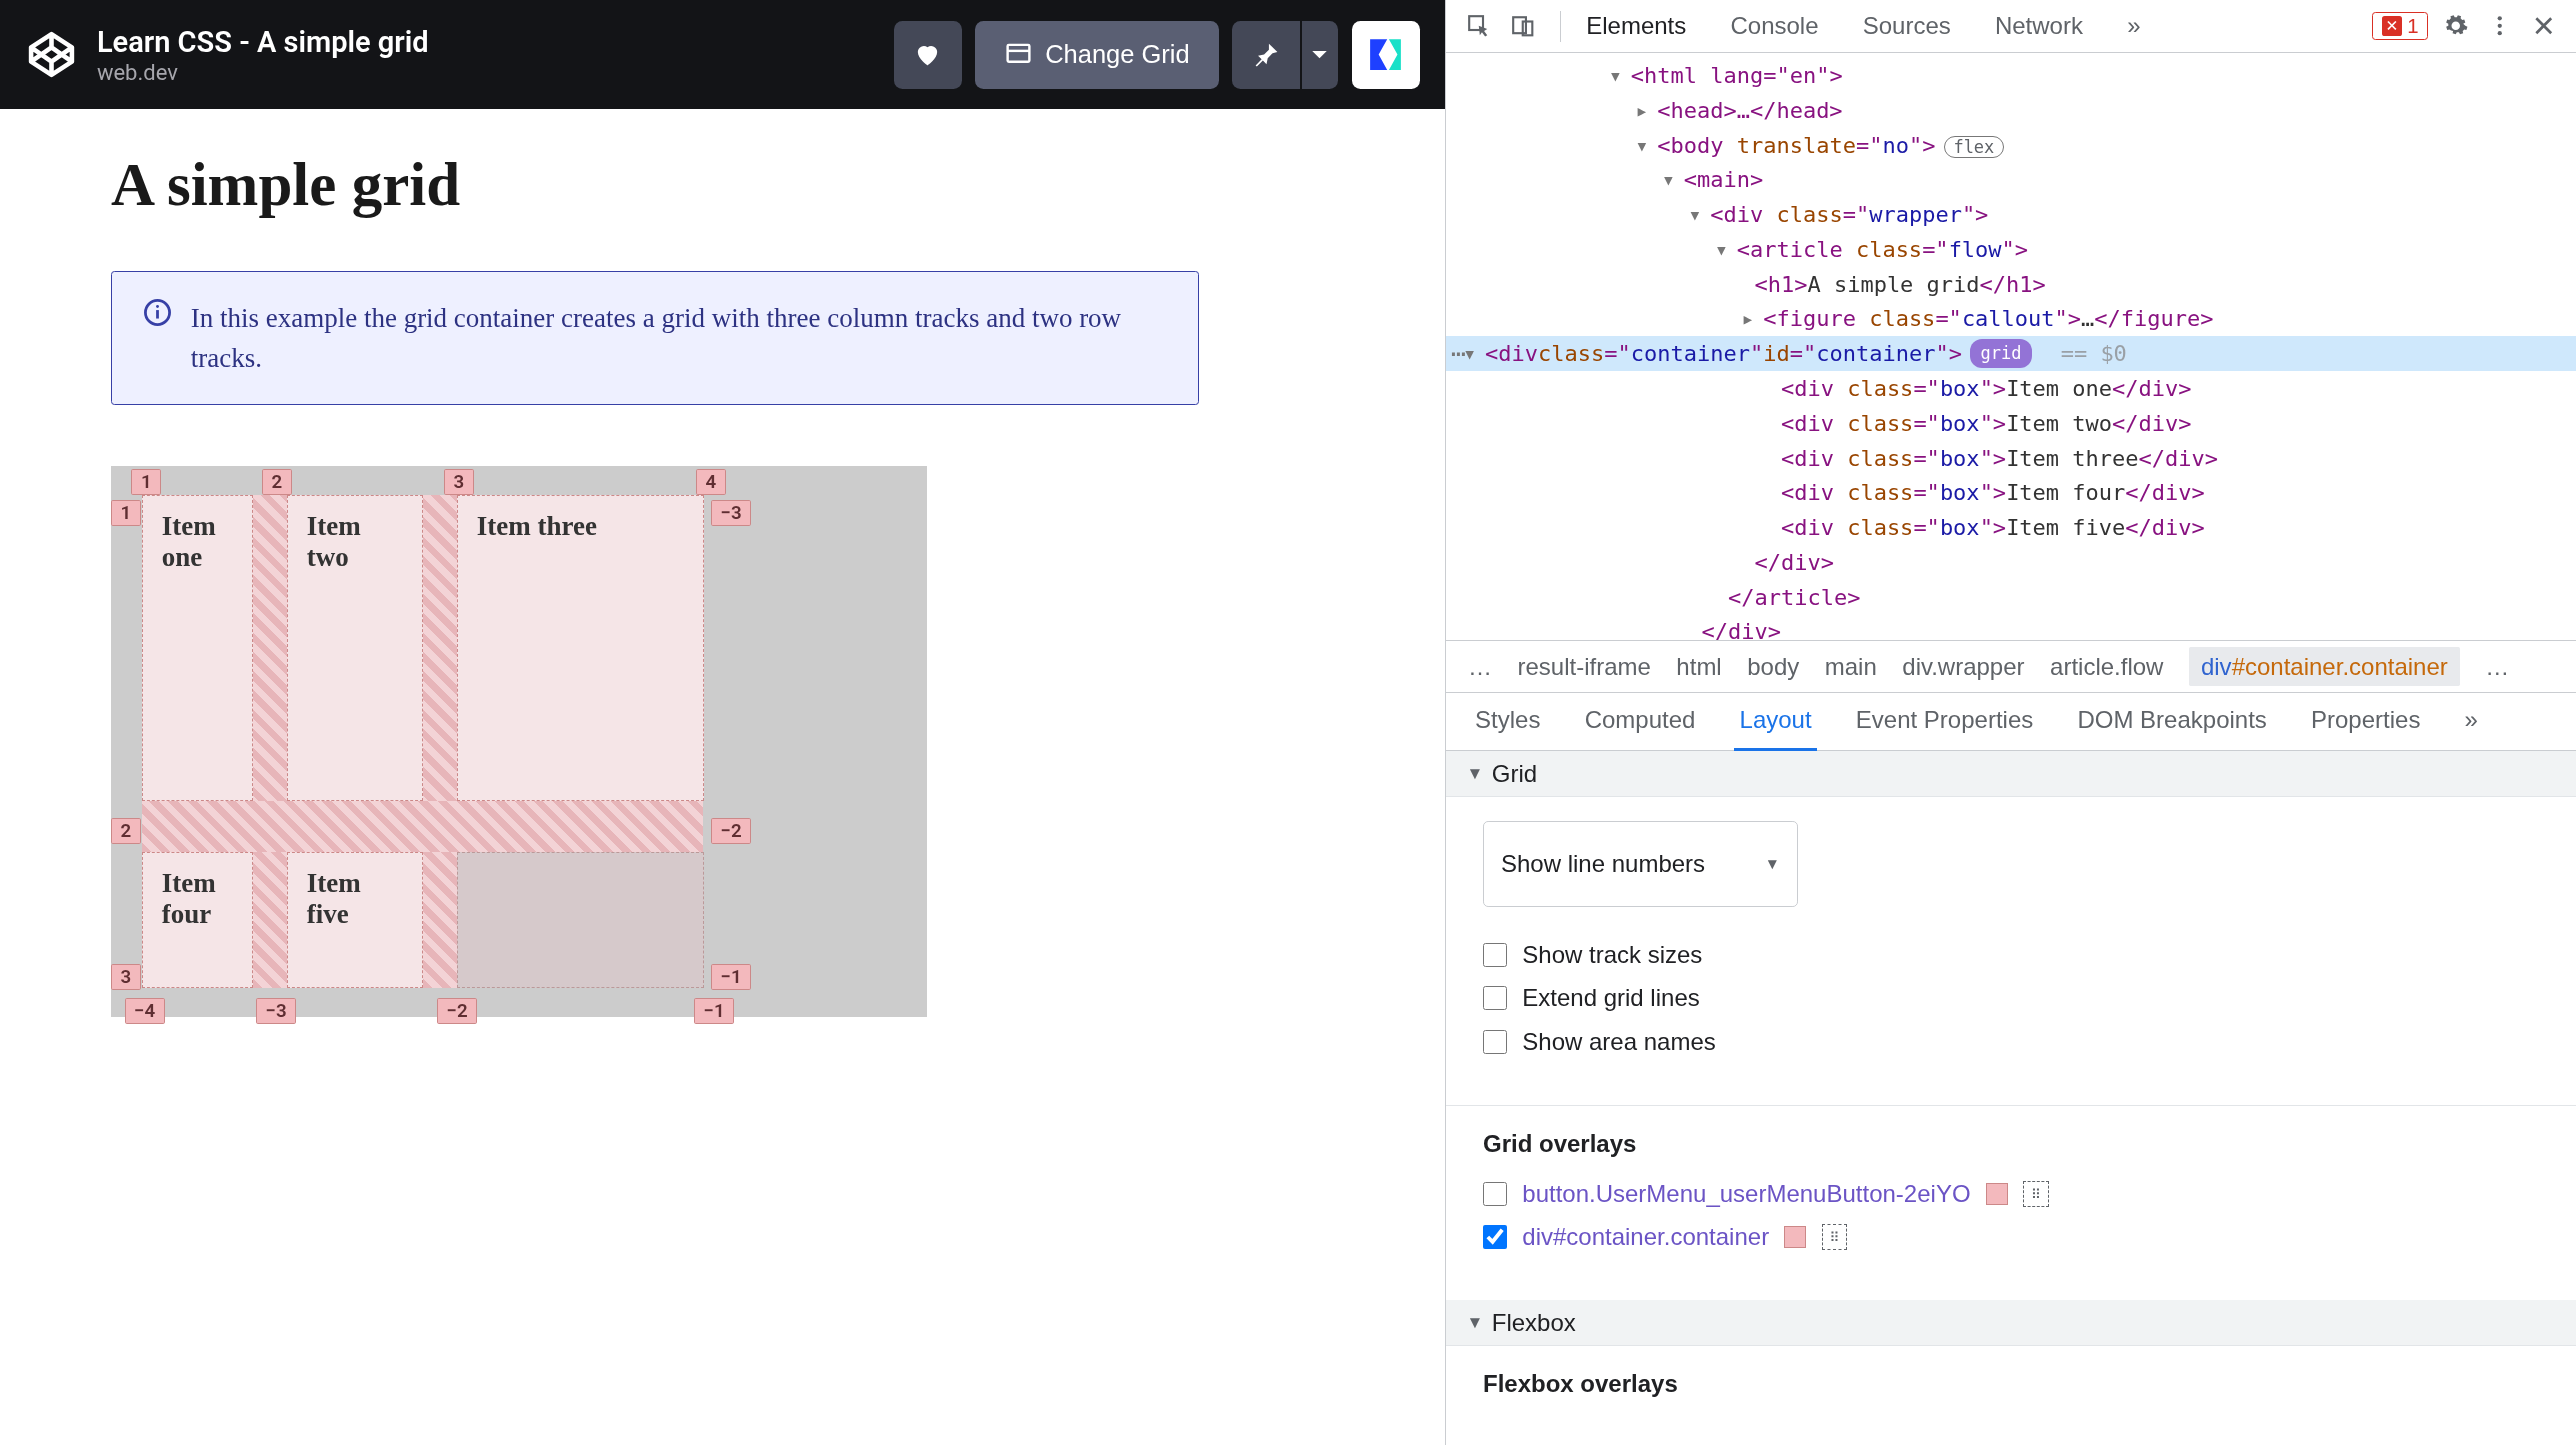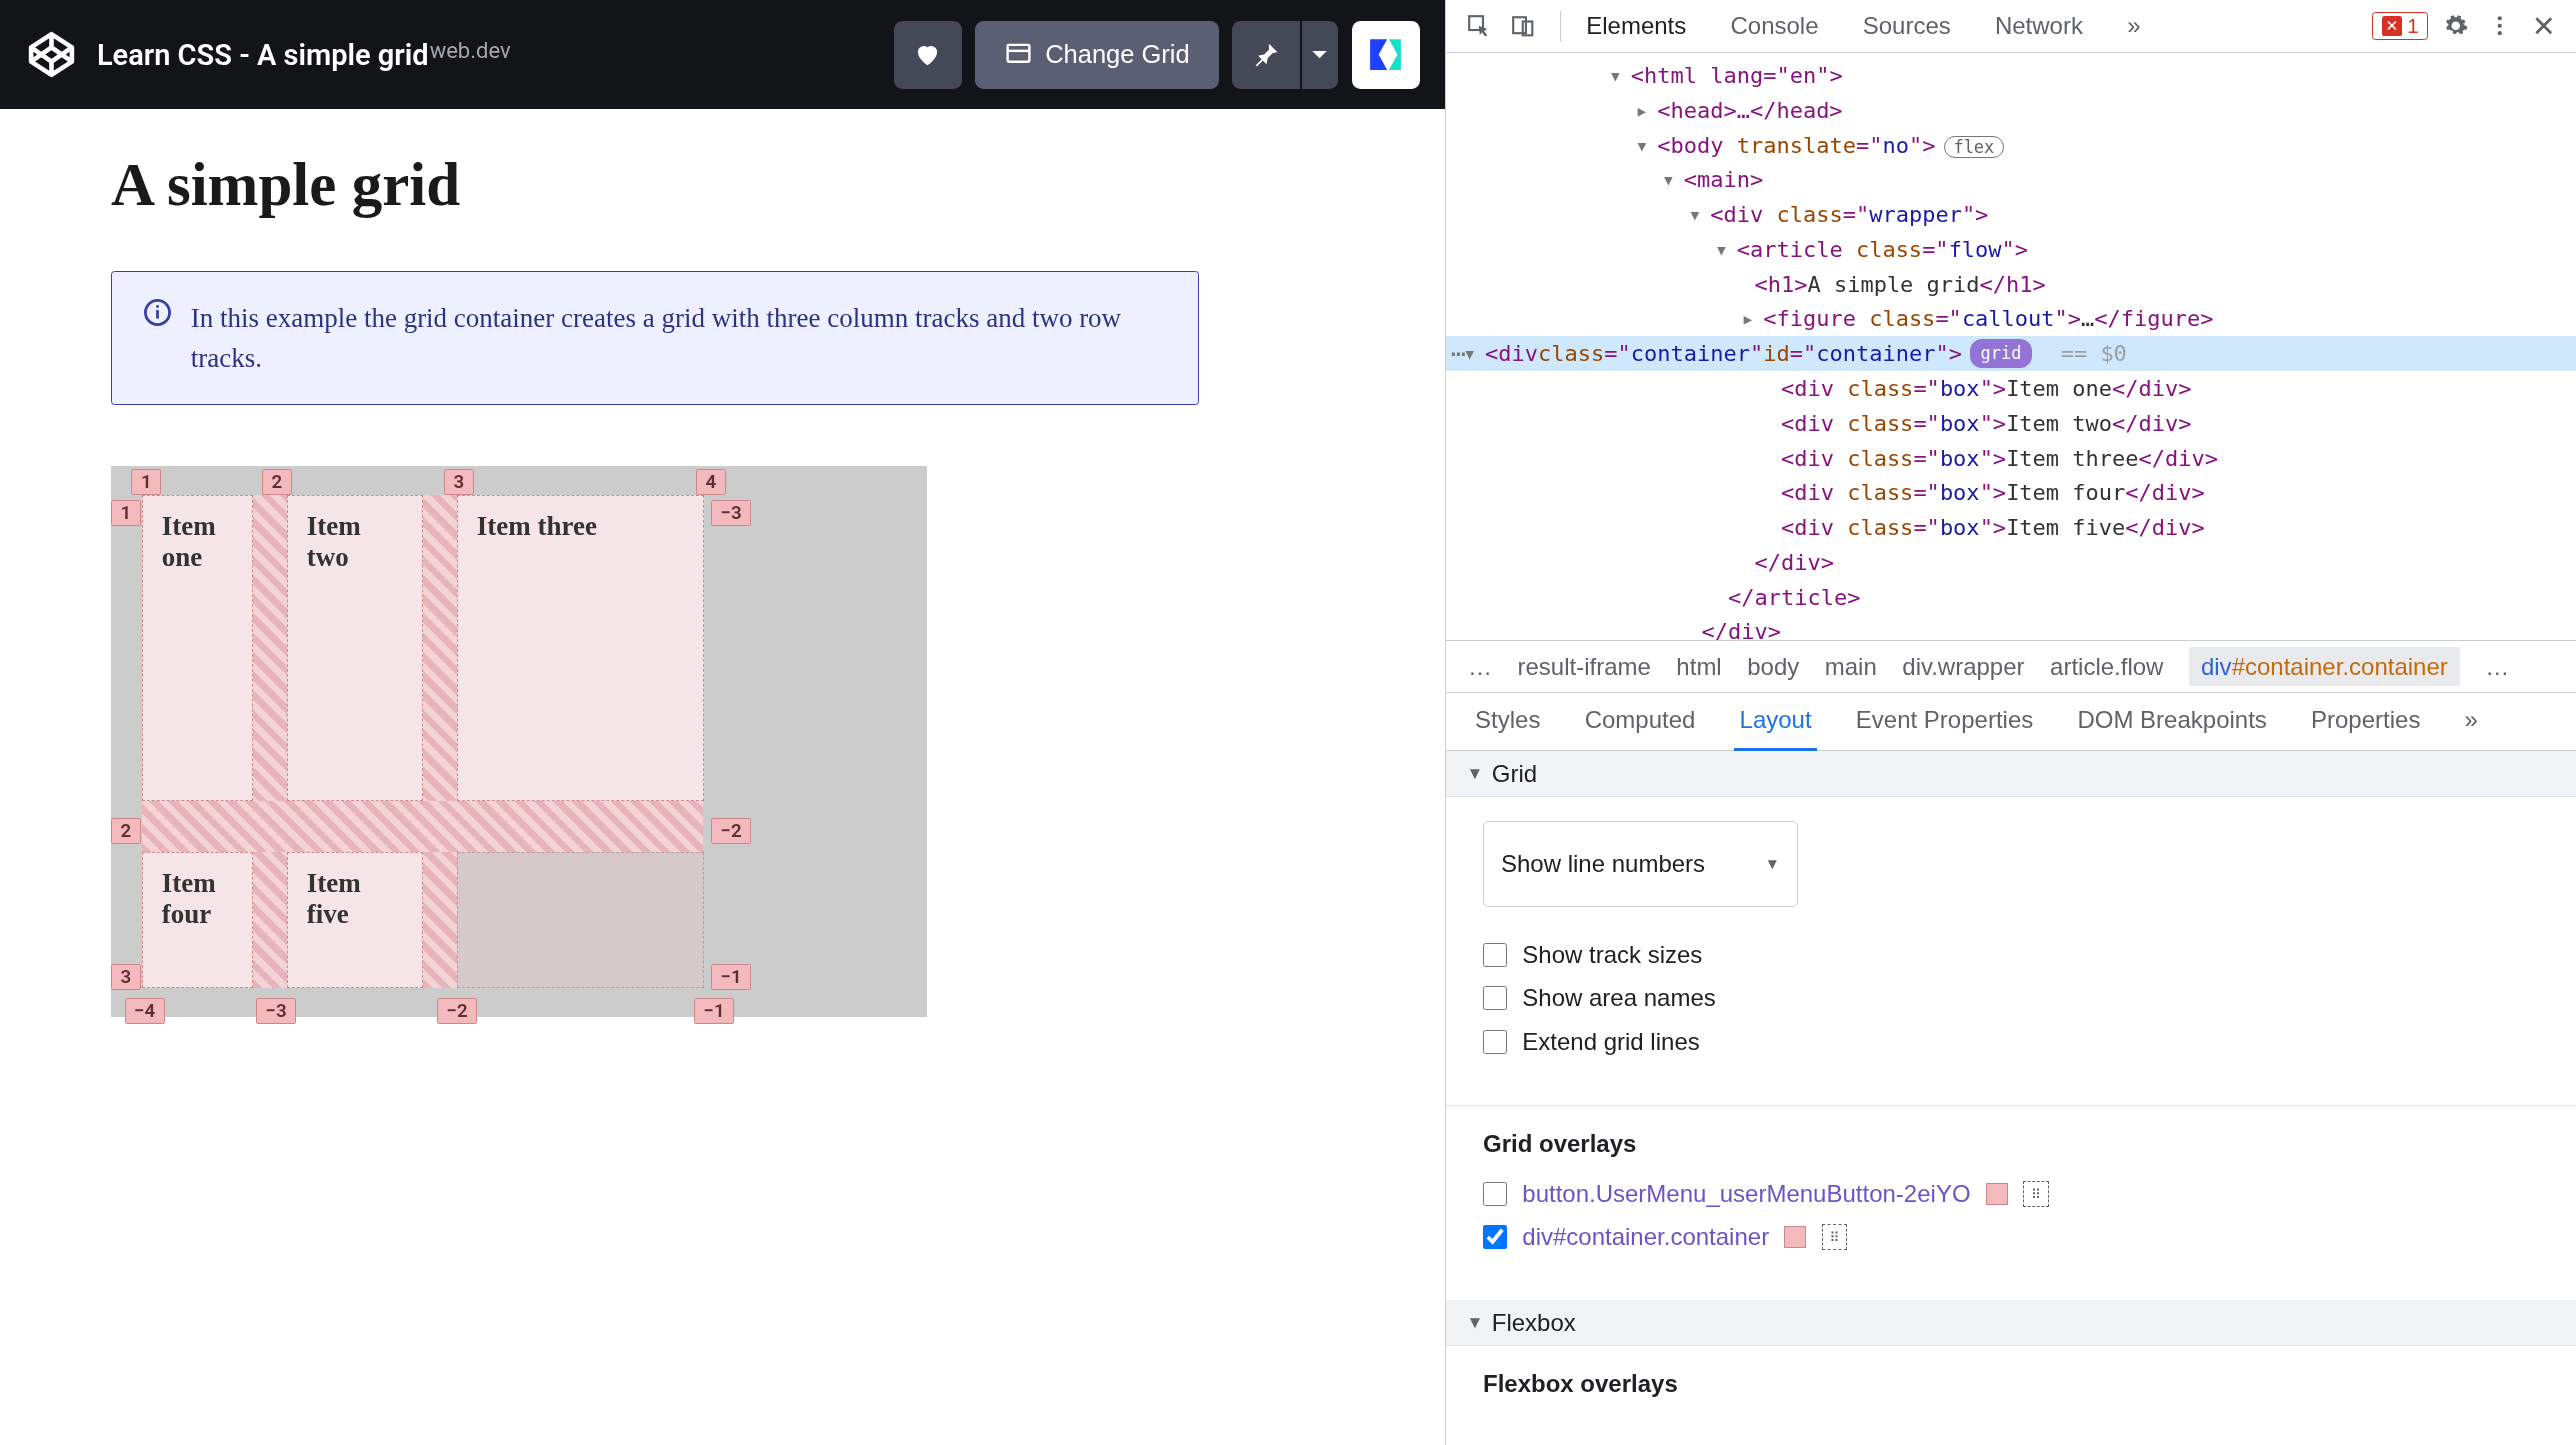--- a/index.html
+++ b/index.html
@@ -3,21 +3,21 @@
 <meta charset="utf-8">
 <style>
 * { box-sizing: border-box; margin: 0; padding: 0; }
 html, body { width: 2576px; height: 1445px; font-family: -apple-system, BlinkMacSystemFont, "Segoe UI", Roboto, Arial, sans-serif; overflow: hidden; }
 body { display: flex; }
 
 
 .page-side { width: 1445px; height: 100%; display: flex; flex-direction: column; background: #fff; }
 .topbar { height: 109px; background: #131417; color: #fff; display: flex; align-items: center; padding: 0 25.5px; gap: 20.4px; }
 .codepen-logo svg { width: 51px; height: 51px; display: block; }
-.titleblock { flex: 1; display: flex; flex-direction: row; gap: 1px; }
+.titleblock { flex: 1; display: flex; flex-direction: column; gap: 1px; }
 .titleblock .title { font-size: 29px; font-weight: 600; color: #fff; }
 .titleblock .subtitle { font-size: 22px; color: #a6a6ad; }
 .topbar-buttons { display: flex; align-items: center; gap: 13.6px; }
 .tbtn { background: #444857; border: none; border-radius: 8.5px; color: #fff; display: flex; align-items: center; justify-content: center; cursor: pointer; }
 .tbtn.square { width: 68px; height: 68px; }
 .tbtn.wide { height: 68px; padding: 0 29px; gap: 12px; font-size: 25.5px; font-weight: 500; background: #5a5f73; }
 .tbtn.split-main { width: 68px; height: 68px; border-radius: 8.5px 0 0 8.5px; }
 .tbtn.split-caret { width: 36px; height: 68px; border-radius: 0 8.5px 8.5px 0; margin-left: -12px; }
 .tbtn svg { width: 29px; height: 29px; }
 .tbtn.logo2 { background: #fff; }
@@ -280,25 +280,25 @@
       <div class="sel-dd">
           <span>Show line numbers</span>
           <span class="caret">▼</span>
         </div>
       <label class="chk-row">
           <input type="checkbox" style="">
           <span>Show track sizes</span>
         </label>
       <label class="chk-row">
           <input type="checkbox" style="">
-          <span>Show area names</span>
+          <span>Extend grid lines</span>
         </label>
       <label class="chk-row">
           <input type="checkbox" style="">
-          <span>Extend grid lines</span>
+          <span>Show area names</span>
         </label>
     </div>
     <div class="layout-body" style="border-top:0.9px solid #e2e5e8;">
       <div class="subhdr">Grid overlays</div>
       <div class="chk-row">
         <input type="checkbox" style="">
         <a href="#">button.UserMenu_userMenuButton-2eiYO</a>
         <span class="swatch"></span>
         <span class="dashbox">⠿</span>
       </div>

